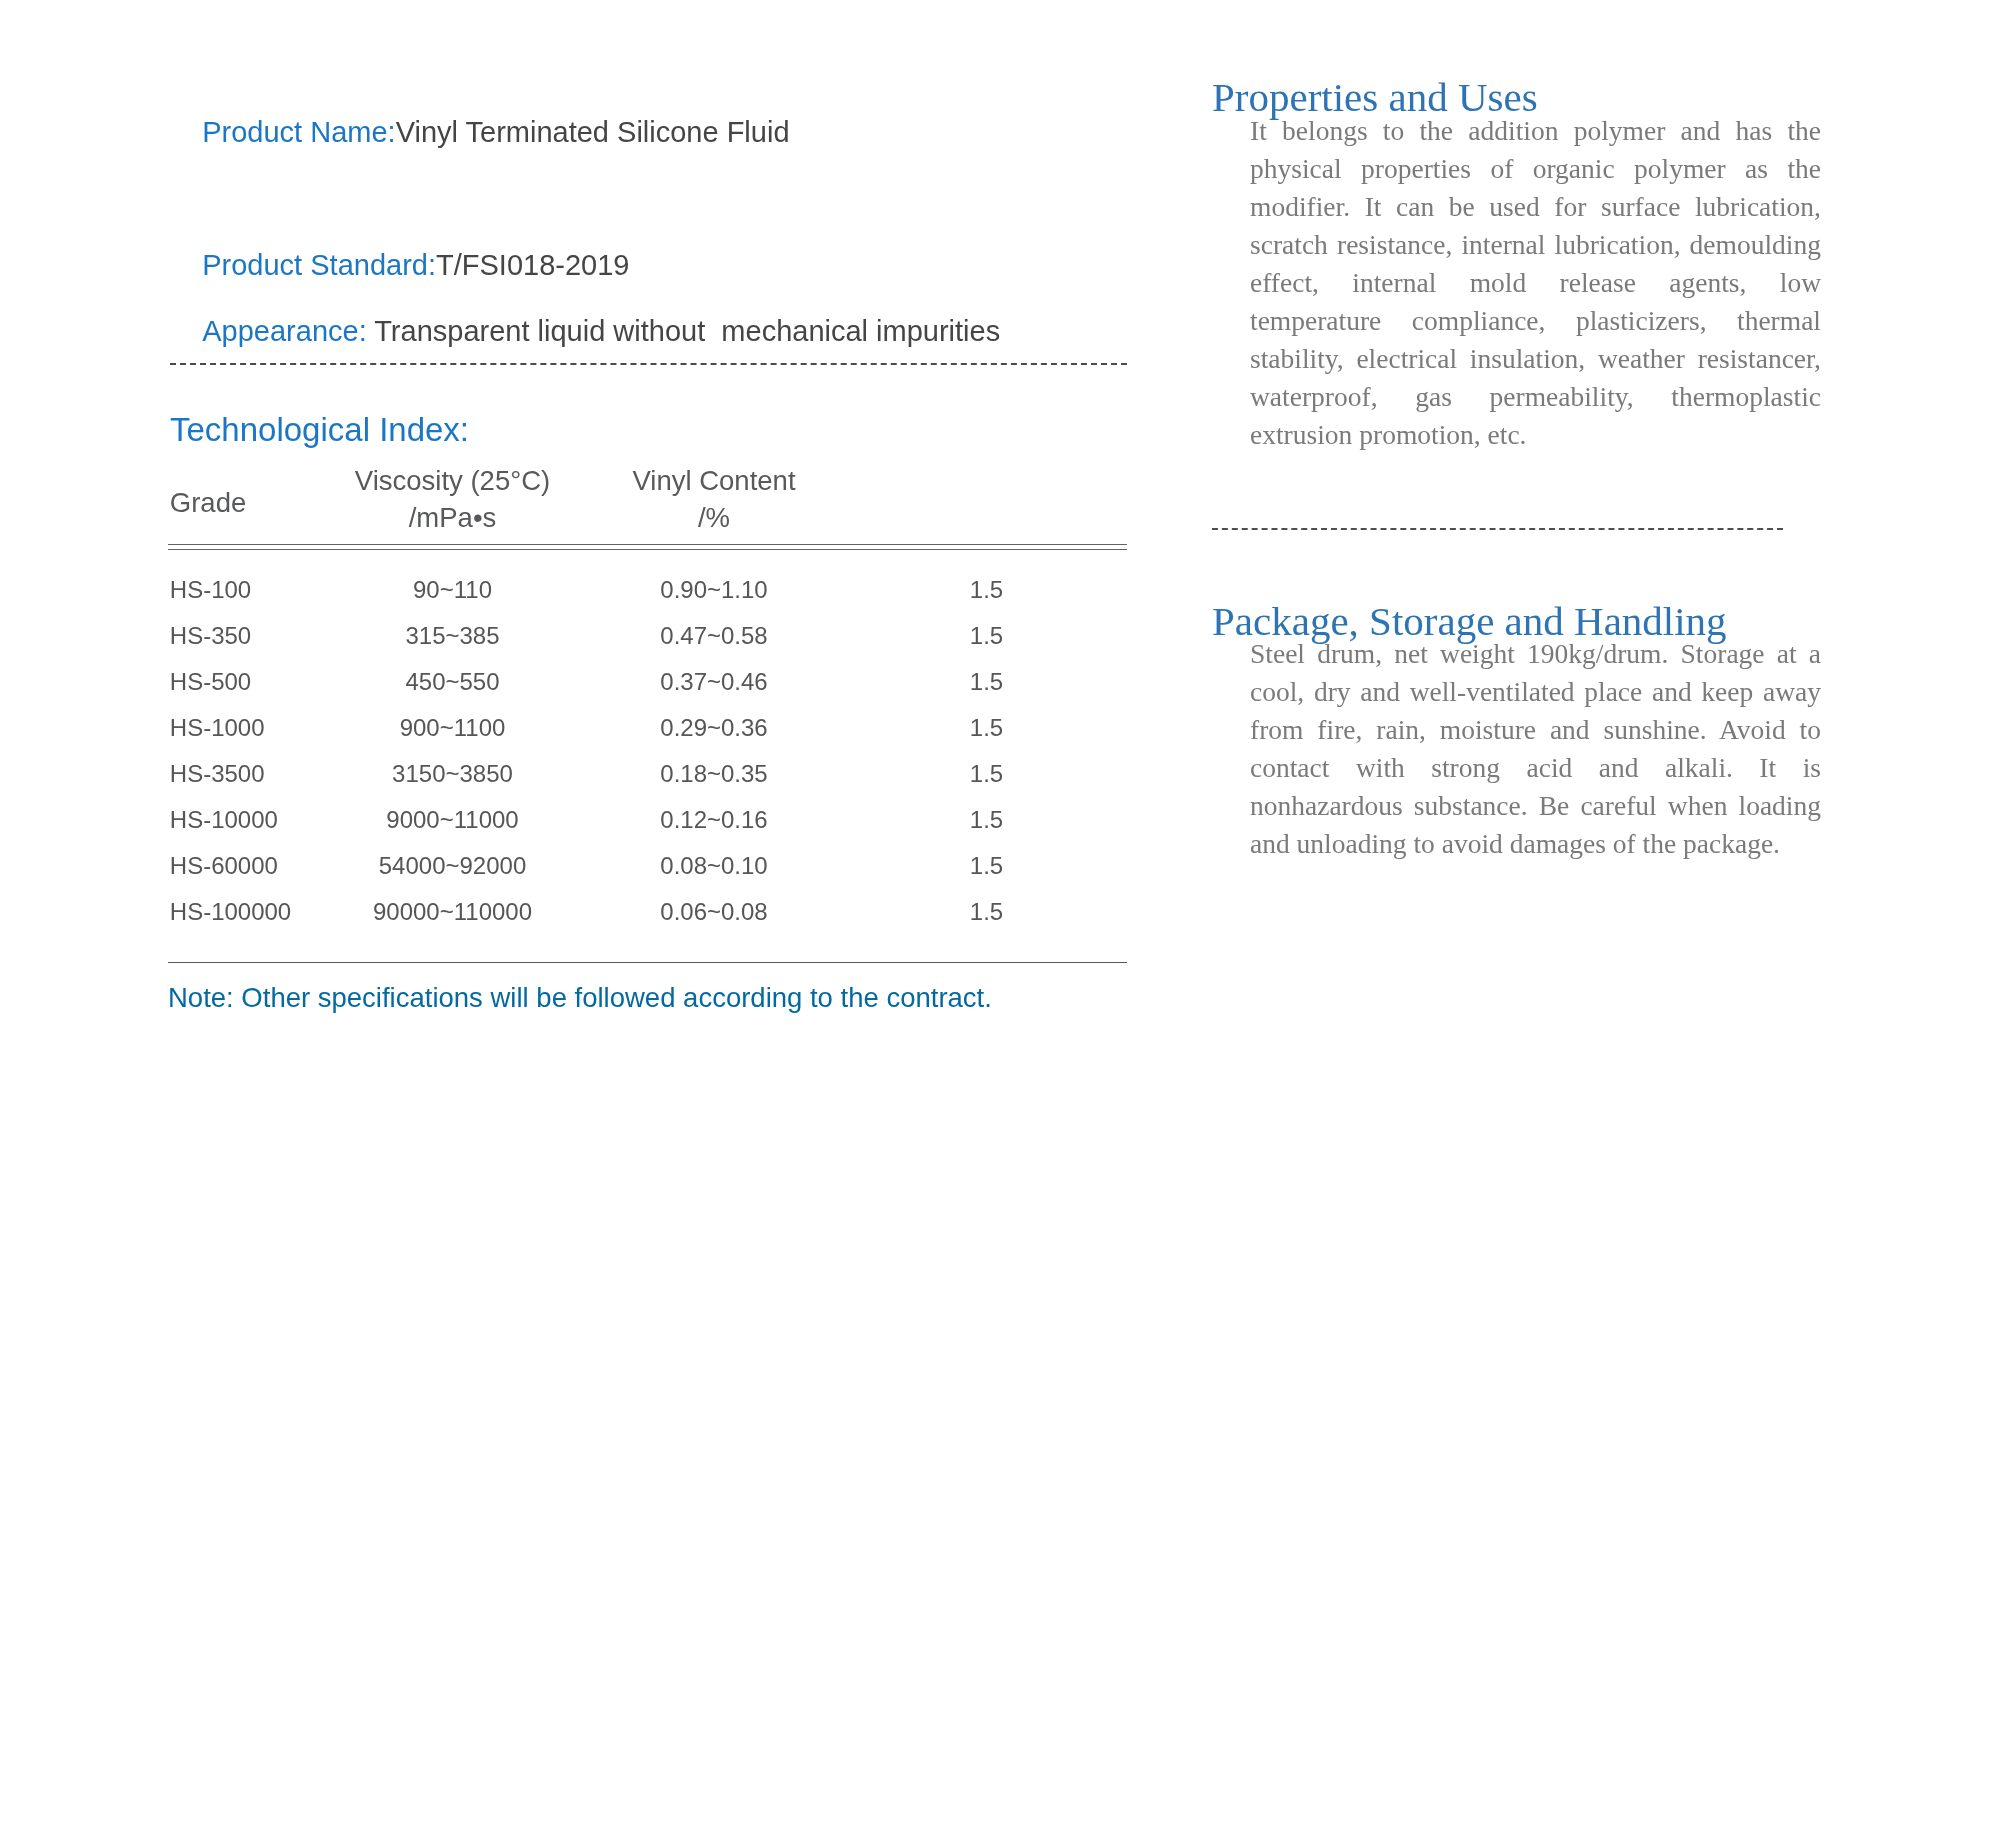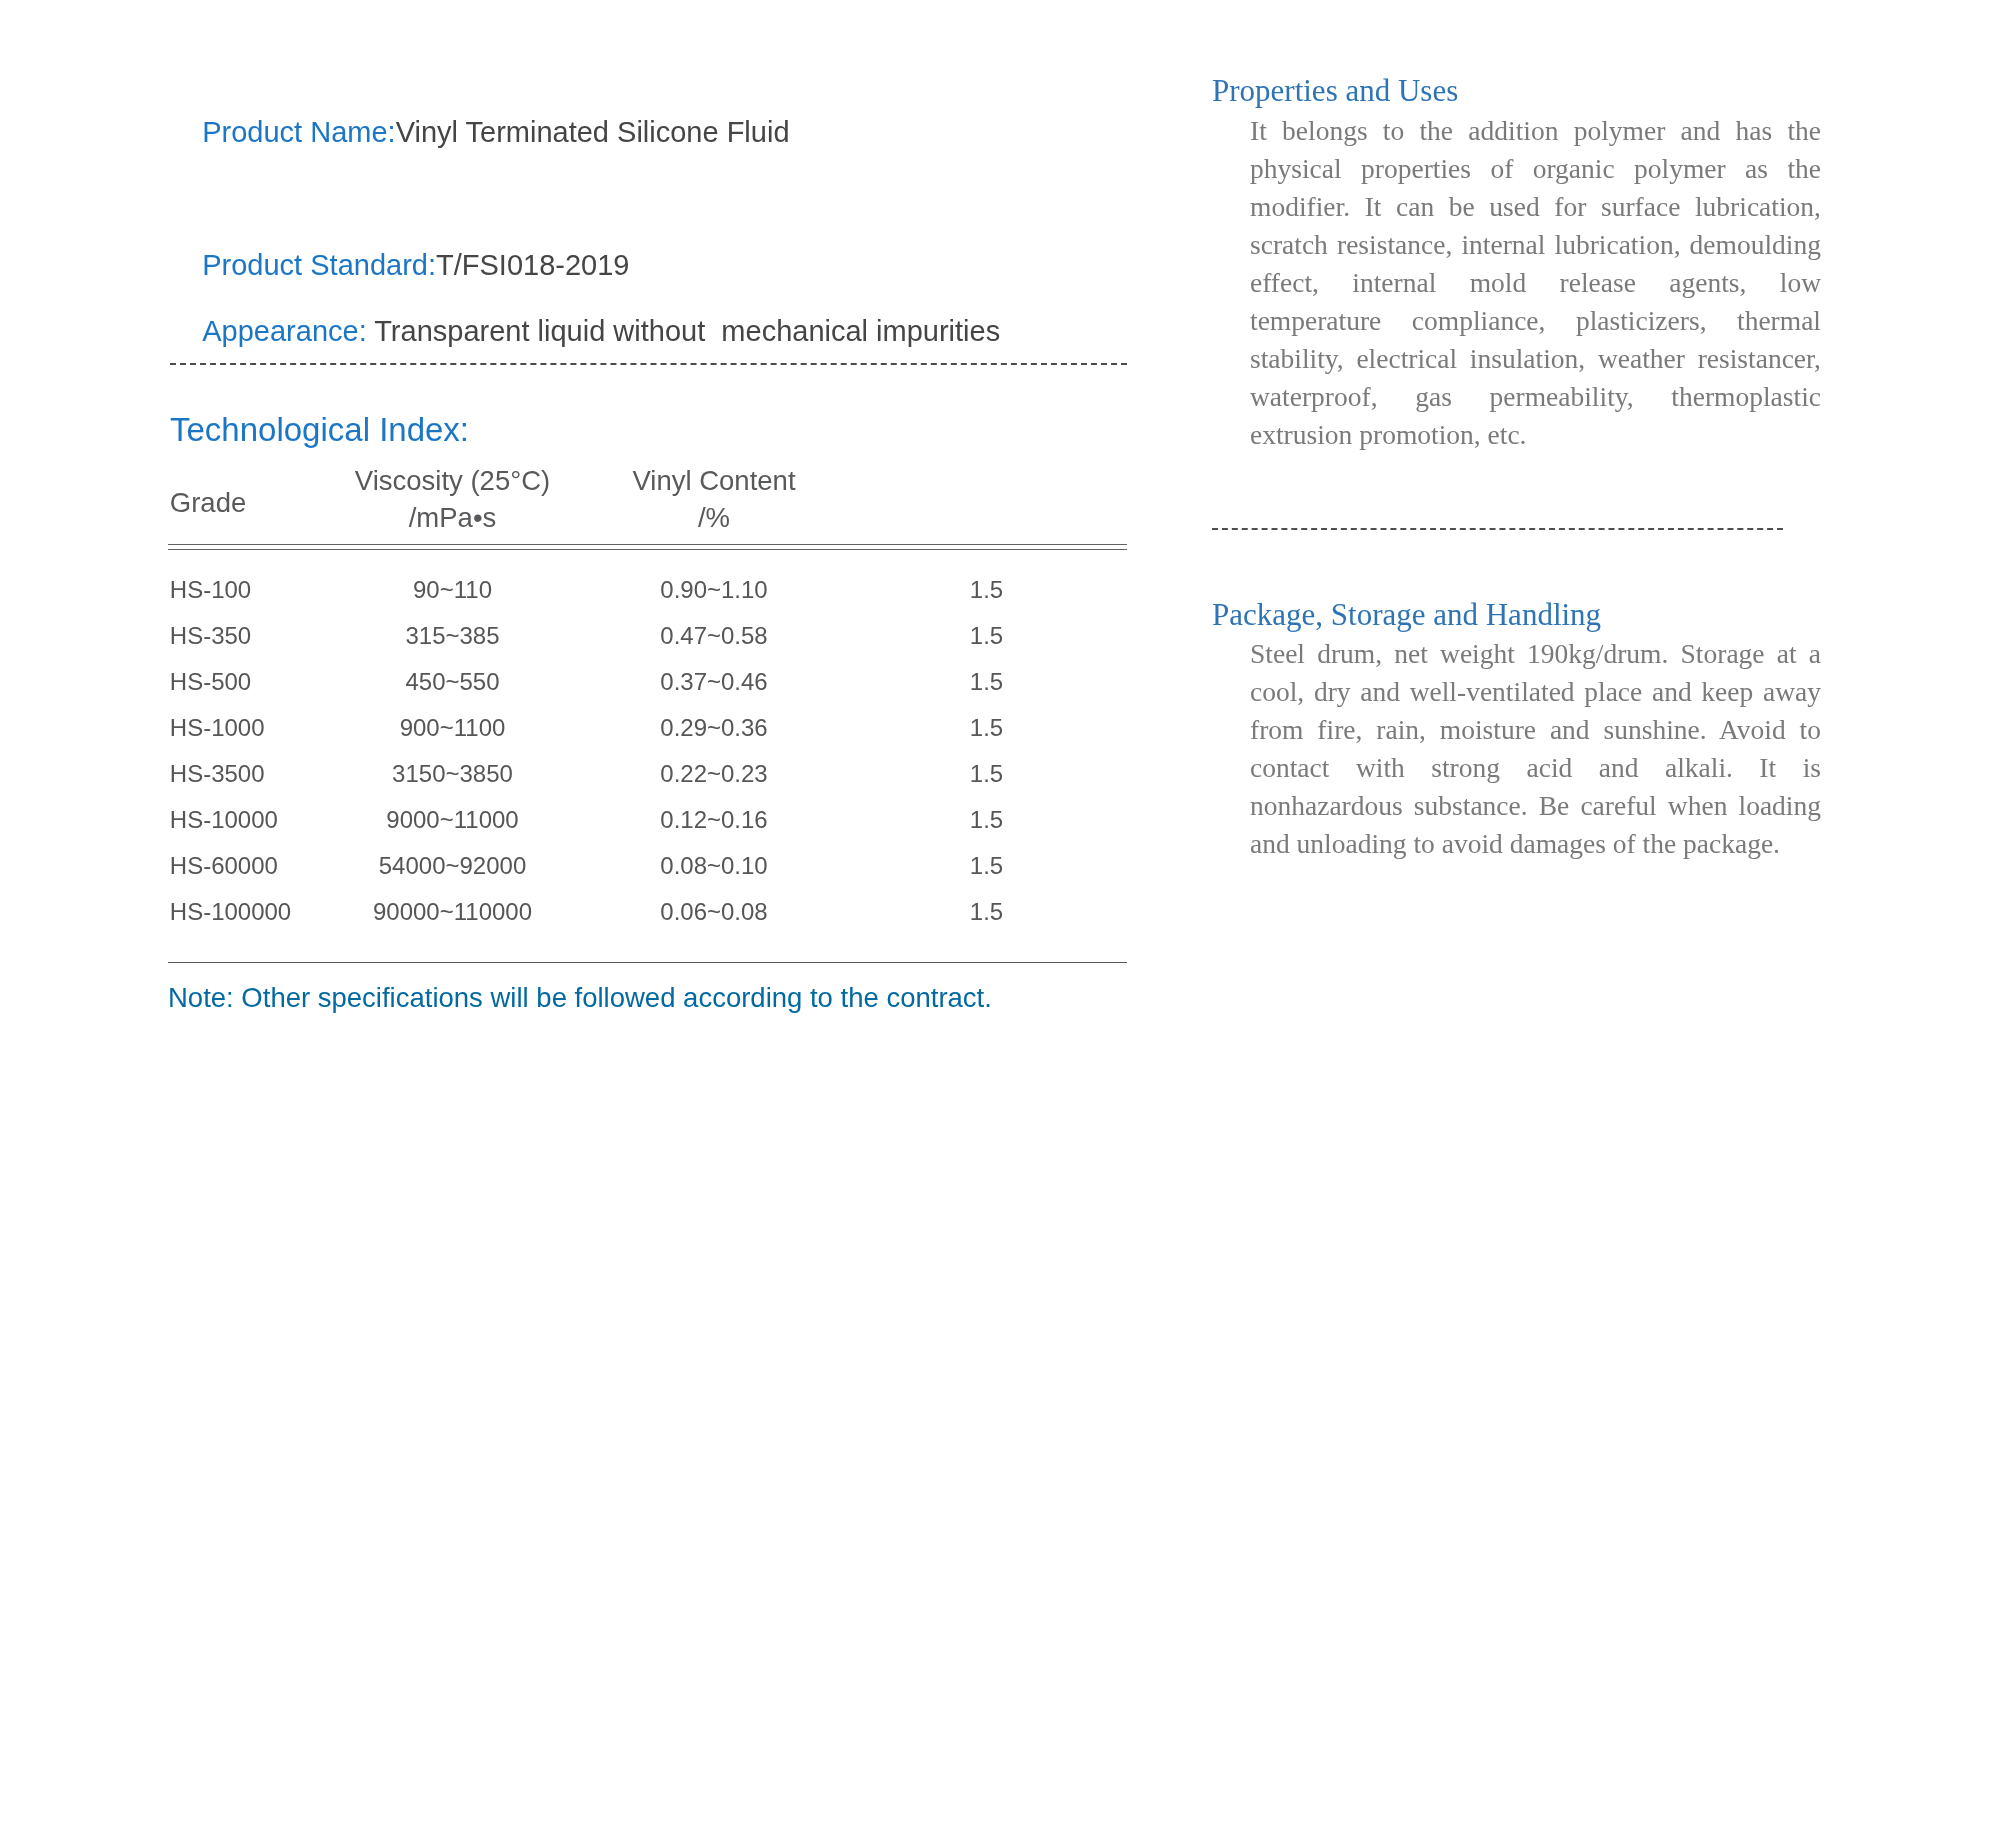--- a/index.html
+++ b/index.html
@@ -88,21 +88,21 @@
     font-size: 27.5px;
     color: #0369a1;
   }
 
   
   .serif-title {
     position: absolute;
     left: 1212px;
     width: 571px;
     font-family: "Liberation Serif", serif;
-    font-size: 31px;
+    font-size: 41px;
     color: #2e74b5;
   }
   .serif-body {
     position: absolute;
     left: 1250px;
     width: 571px;
     font-family: "Liberation Serif", serif;
     font-size: 27.5px;
     line-height: 38px;
     color: #7a7a7a;
@@ -174,21 +174,21 @@
       </div>
       <div class="tr">
         <div class="td grade">HS-1000</div>
         <div class="td">900~1100</div>
         <div class="td">0.29~0.36</div>
         <div class="td">1.5</div>
       </div>
       <div class="tr">
         <div class="td grade">HS-3500</div>
         <div class="td">3150~3850</div>
-        <div class="td">0.22~0.23</div>
+        <div class="td">0.18~0.35</div>
         <div class="td">1.5</div>
       </div>
       <div class="tr">
         <div class="td grade">HS-10000</div>
         <div class="td">9000~11000</div>
         <div class="td">0.12~0.16</div>
         <div class="td">1.5</div>
       </div>
       <div class="tr">
         <div class="td grade">HS-60000</div>

